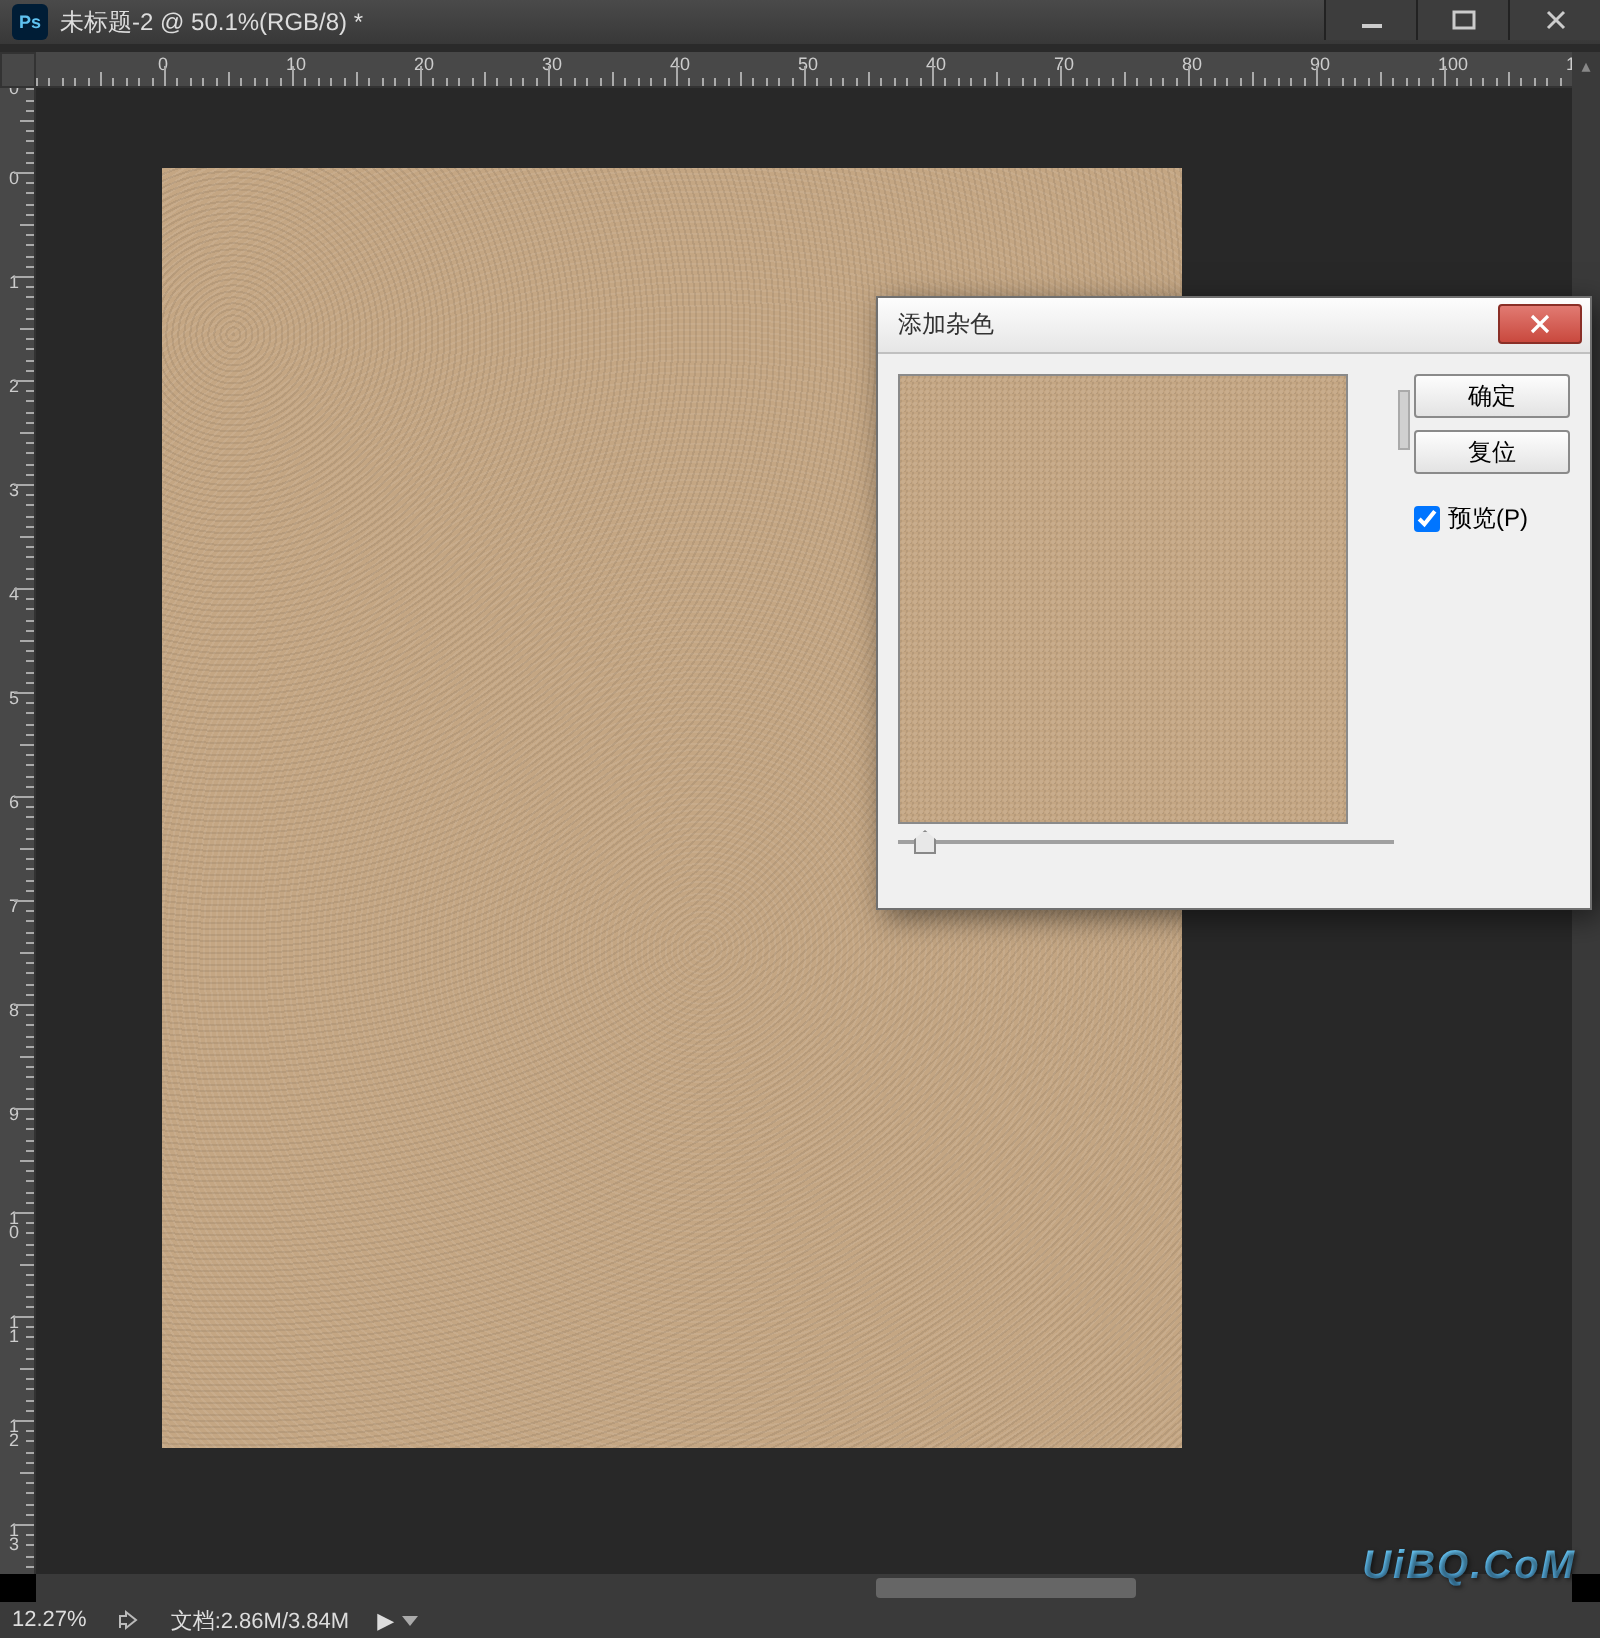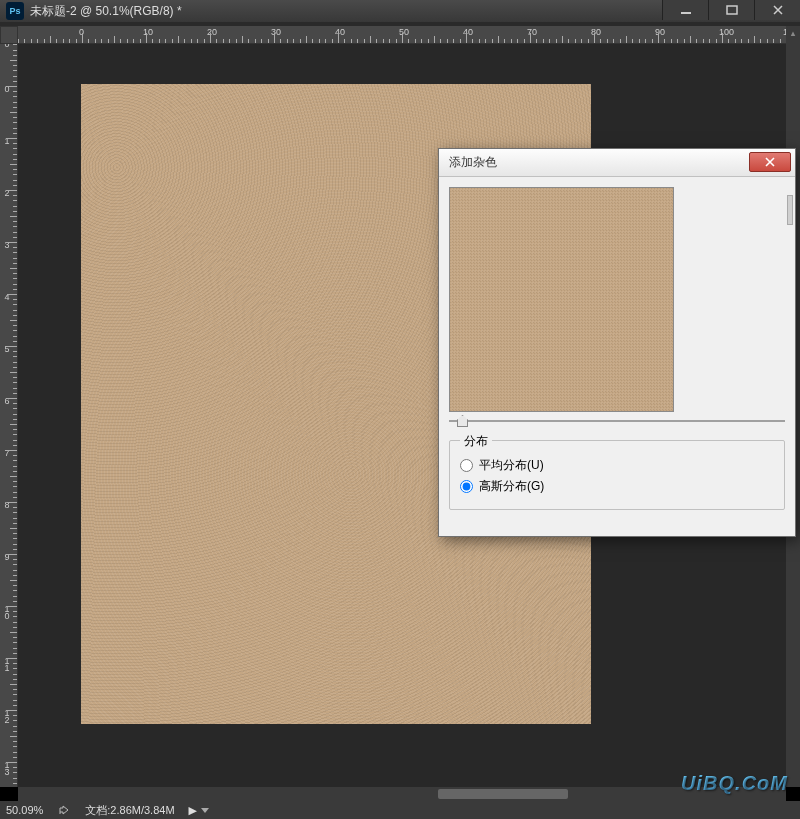--- a/index.html
+++ b/index.html
@@ -391,21 +391,21 @@
 </div>
 
 <div class="scroll-right">
   <div class="arrow">▴</div>
 </div>
 <div class="scroll-bottom">
   <div class="thumb"></div>
 </div>
 
 <div class="statusbar">
-  <span>50.09%</span>
+  <span>12.27%</span>
   <span class="share">
       <svg width="12" height="12" viewBox="0 0 12 12">
         <path d="M2 10 V4 H5 L5 2 L10 6 L5 10 V8 H2" fill="none" stroke="#bbb"></path>
       </svg>
     </span>
   <span>文档:2.86M/3.84M</span>
   <span style="display:flex;align-items:center">▶<span class="tri"></span></span>
 </div>
 
 <div class="watermark">UiBQ.CoM</div>
@@ -426,26 +426,23 @@
             <div class="noise"></div>
           </div>
         <div class="vtrack">
             <div class="vth"></div>
           </div>
       </div>
       <div class="slider">
         <div class="track"></div>
         <div class="handle"></div>
       </div>
-      <div class="group">
-        <span class="legend">分布</span>
-        <label class="radio-row">
-          <input type="radio" name="dist" class="radio" style="">
-          <span>平均分布(U)</span>
-        </label>
-        <label class="radio-row">
-          <input type="radio" name="dist" class="radio" checked="" style="">
-          <span>高斯分布(G)</span>
-        </label>
-      </div>
+    </div>
+    <div class="right-col">
+      <button class="dlg-btn">确定</button>
+      <button class="dlg-btn">复位</button>
+      <label class="prev-chk">
+        <input type="checkbox" class="chk" checked="" style="">
+        <span>预览(P)</span>
+      </label>
     </div>
   </div>
 </div>
 
 </body></html>

